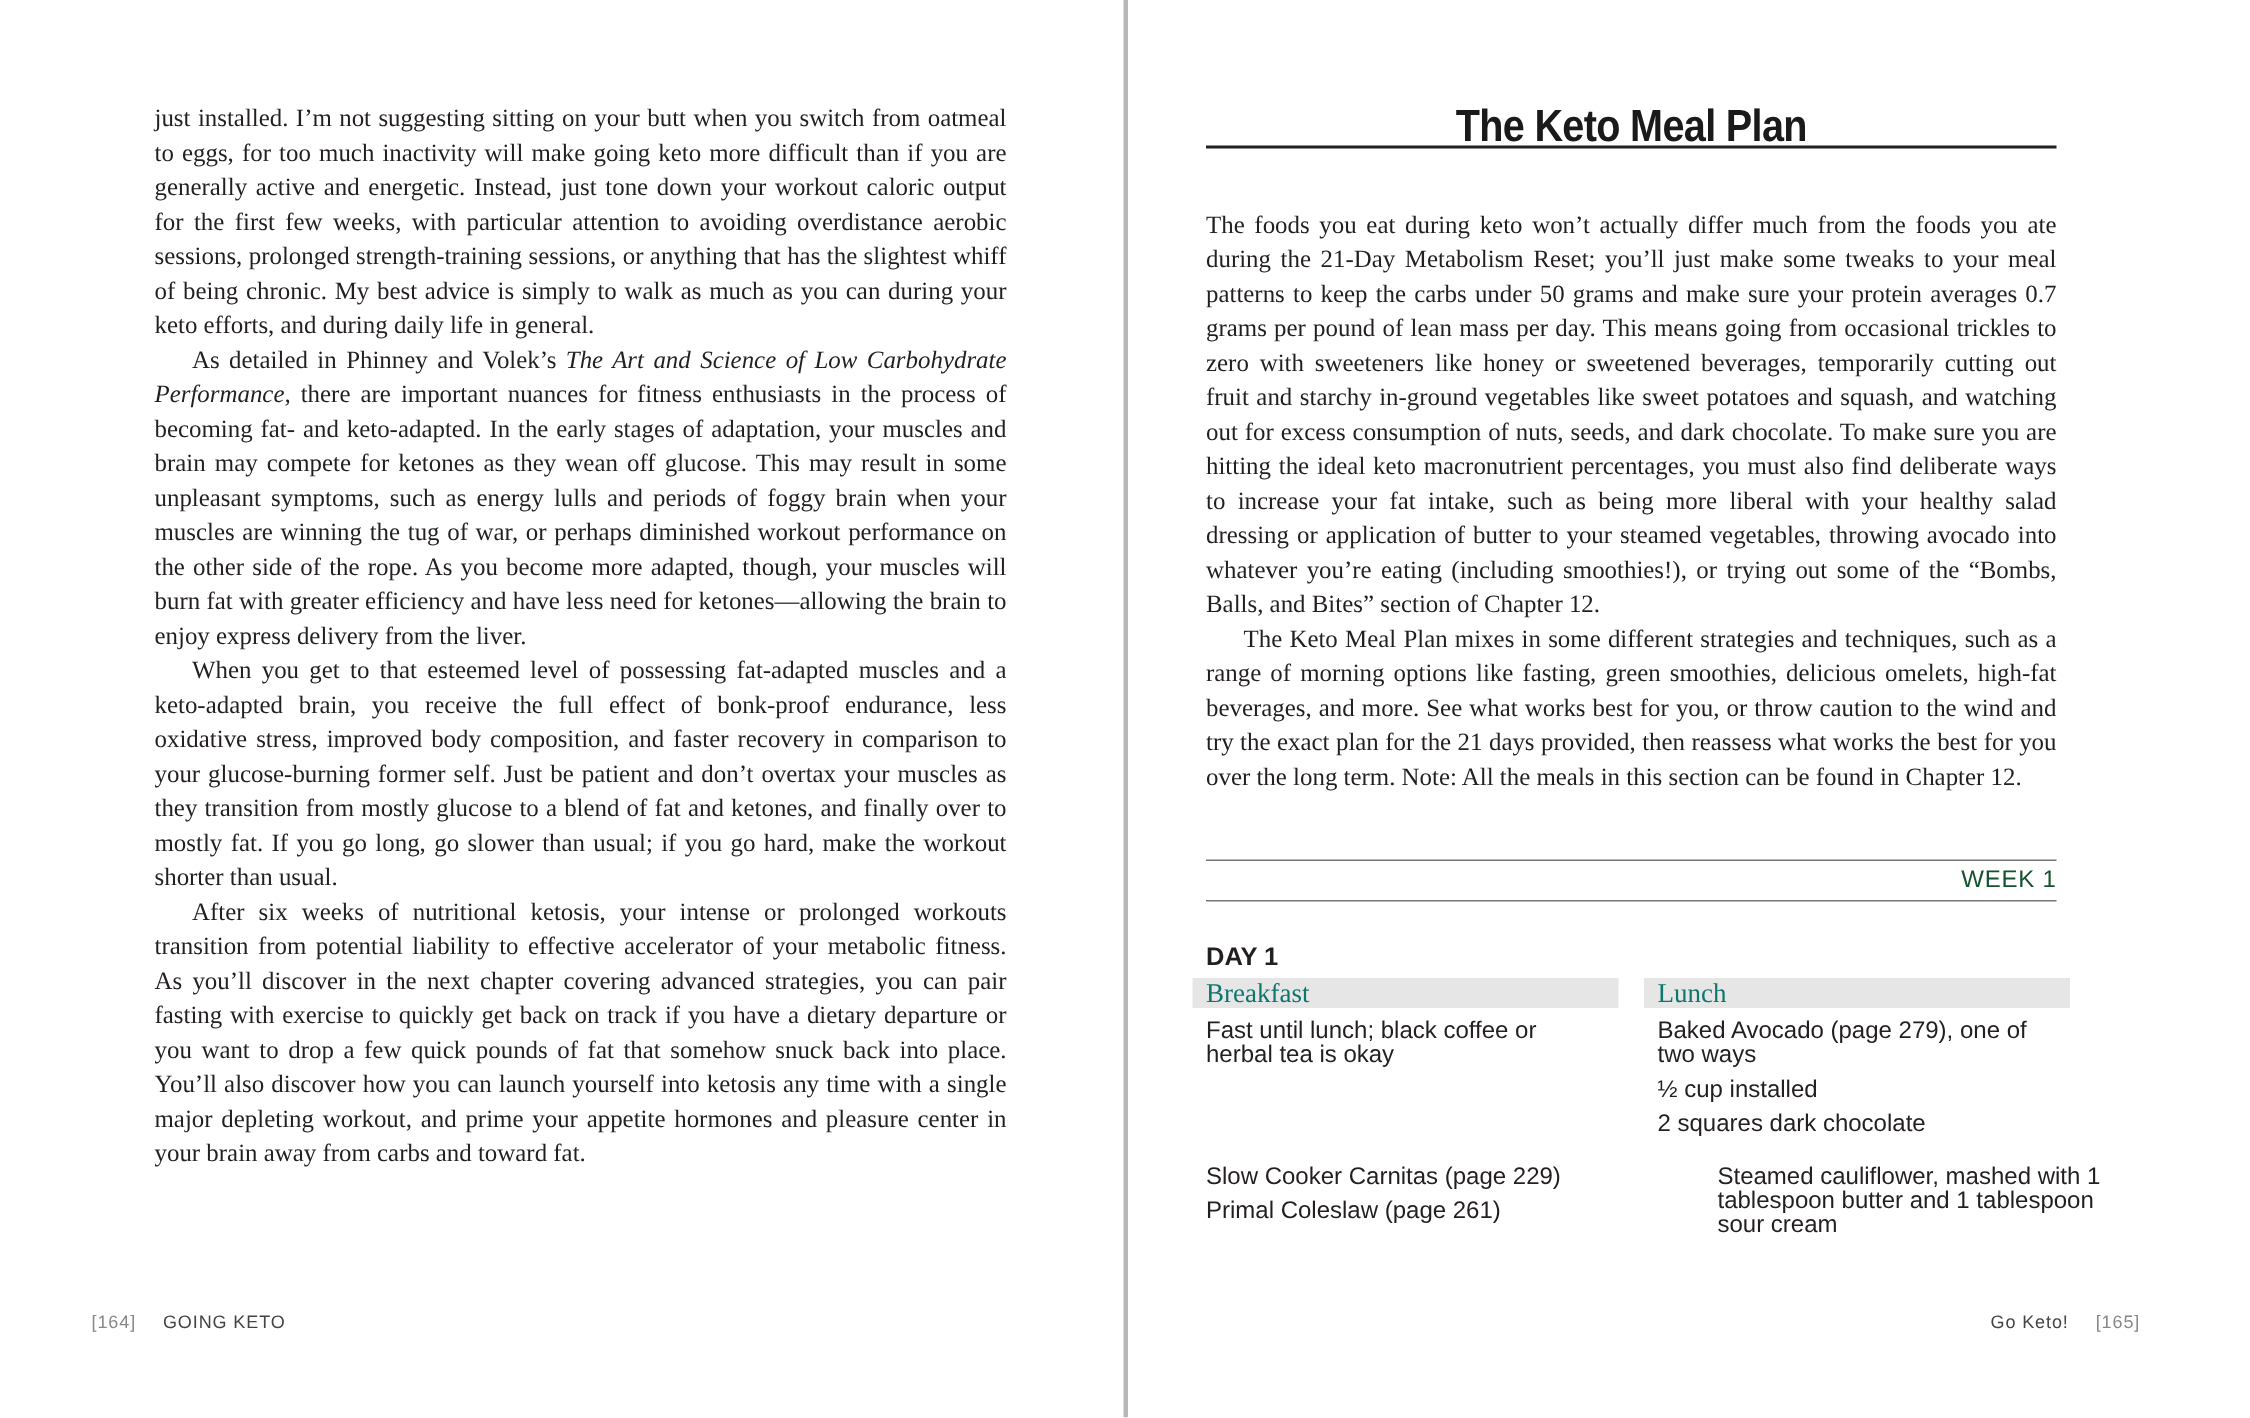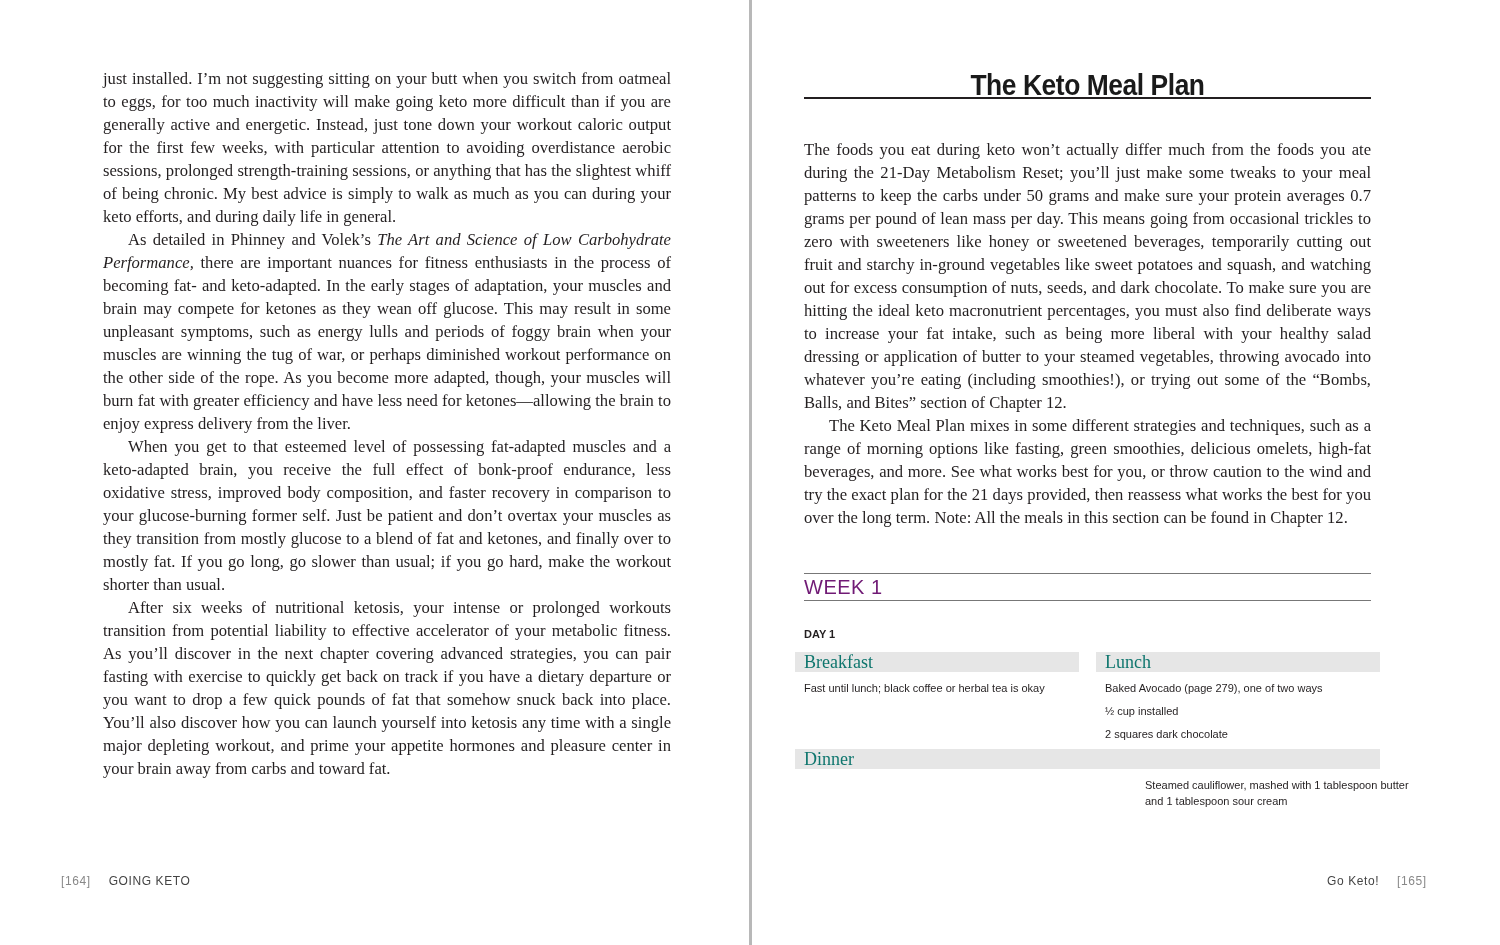--- a/index.html
+++ b/index.html
@@ -98,52 +98,52 @@
     left: 92px;
     width: 567px;
     height: 1px;
     background: #777;
   }
   .week-label {
     position: absolute;
     left: 92px;
     width: 567px;
     top: 574px;
-    text-align: left;
+    text-align: right;
     font-family: "Liberation Sans", "DejaVu Sans", sans-serif;
     font-weight: 300;
-    font-size: 20px;
-    color: #701a75;
+    font-size: 16px;
+    color: #14532d;
     letter-spacing: 0.5px;
     line-height: 26px;
   }
   .day-label {
     position: absolute;
     left: 92px;
     top: 628px;
     font-family: "Liberation Sans", "DejaVu Sans", sans-serif;
     font-weight: bold;
-    font-size: 11px;
+    font-size: 17px;
     color: #231f20;
   }
   .meal-header {
     position: absolute;
     height: 20px;
     background: #e6e6e6;
     font-family: "Liberation Serif", "DejaVu Serif", serif;
     font-size: 18px;
     line-height: 20px;
     color: #0f766e;
     padding-left: 9px;
     box-sizing: border-box;
   }
   .meal-items {
     position: absolute;
     font-family: "Liberation Sans", "DejaVu Sans", sans-serif;
-    font-size: 11px;
+    font-size: 16px;
     color: #231f20;
     line-height: 16px;
   }
   .meal-items .item {
     margin-bottom: 7px;
   }
   .folio {
     position: absolute;
     top: 874px;
     font-family: "Liberation Sans", "DejaVu Sans", sans-serif;
@@ -207,21 +207,24 @@
     <div class="item">Fast until lunch; black coffee or herbal tea is okay</div>
   </div>
 
   <div class="meal-header" style="left:384px; top:652px; width:284px;">Lunch</div>
   <div class="meal-items" style="left:393px; top:680px; width:275px;">
     <div class="item">Baked Avocado (page 279), one of two ways</div>
     <div class="item">½ cup installed</div>
     <div class="item">2 squares dark chocolate</div>
   </div>
 
-  <div class="meal-header" style="left:83px; top:749px; width:585px;">Dinner</div>
+  <div class="meal-items" style="left:92px; top:777px; width:270px;">
+    <div class="item">Slow Cooker Carnitas (page 229)</div>
+    <div class="item">Primal Coleslaw (page 261)</div>
+  </div>
   <div class="meal-items" style="left:393px; top:777px; width:275px;margin-left:40px;">
     <div class="item">Steamed cauliflower, mashed with 1 tablespoon butter and 1 tablespoon sour cream</div>
   </div>
 
   <div class="folio" style="left:615px;">
     <span class="folio-title">Go Keto!</span>
     <span class="folio-num" style="margin-left:14px;">[165]</span>
   </div>
 </div>
 

